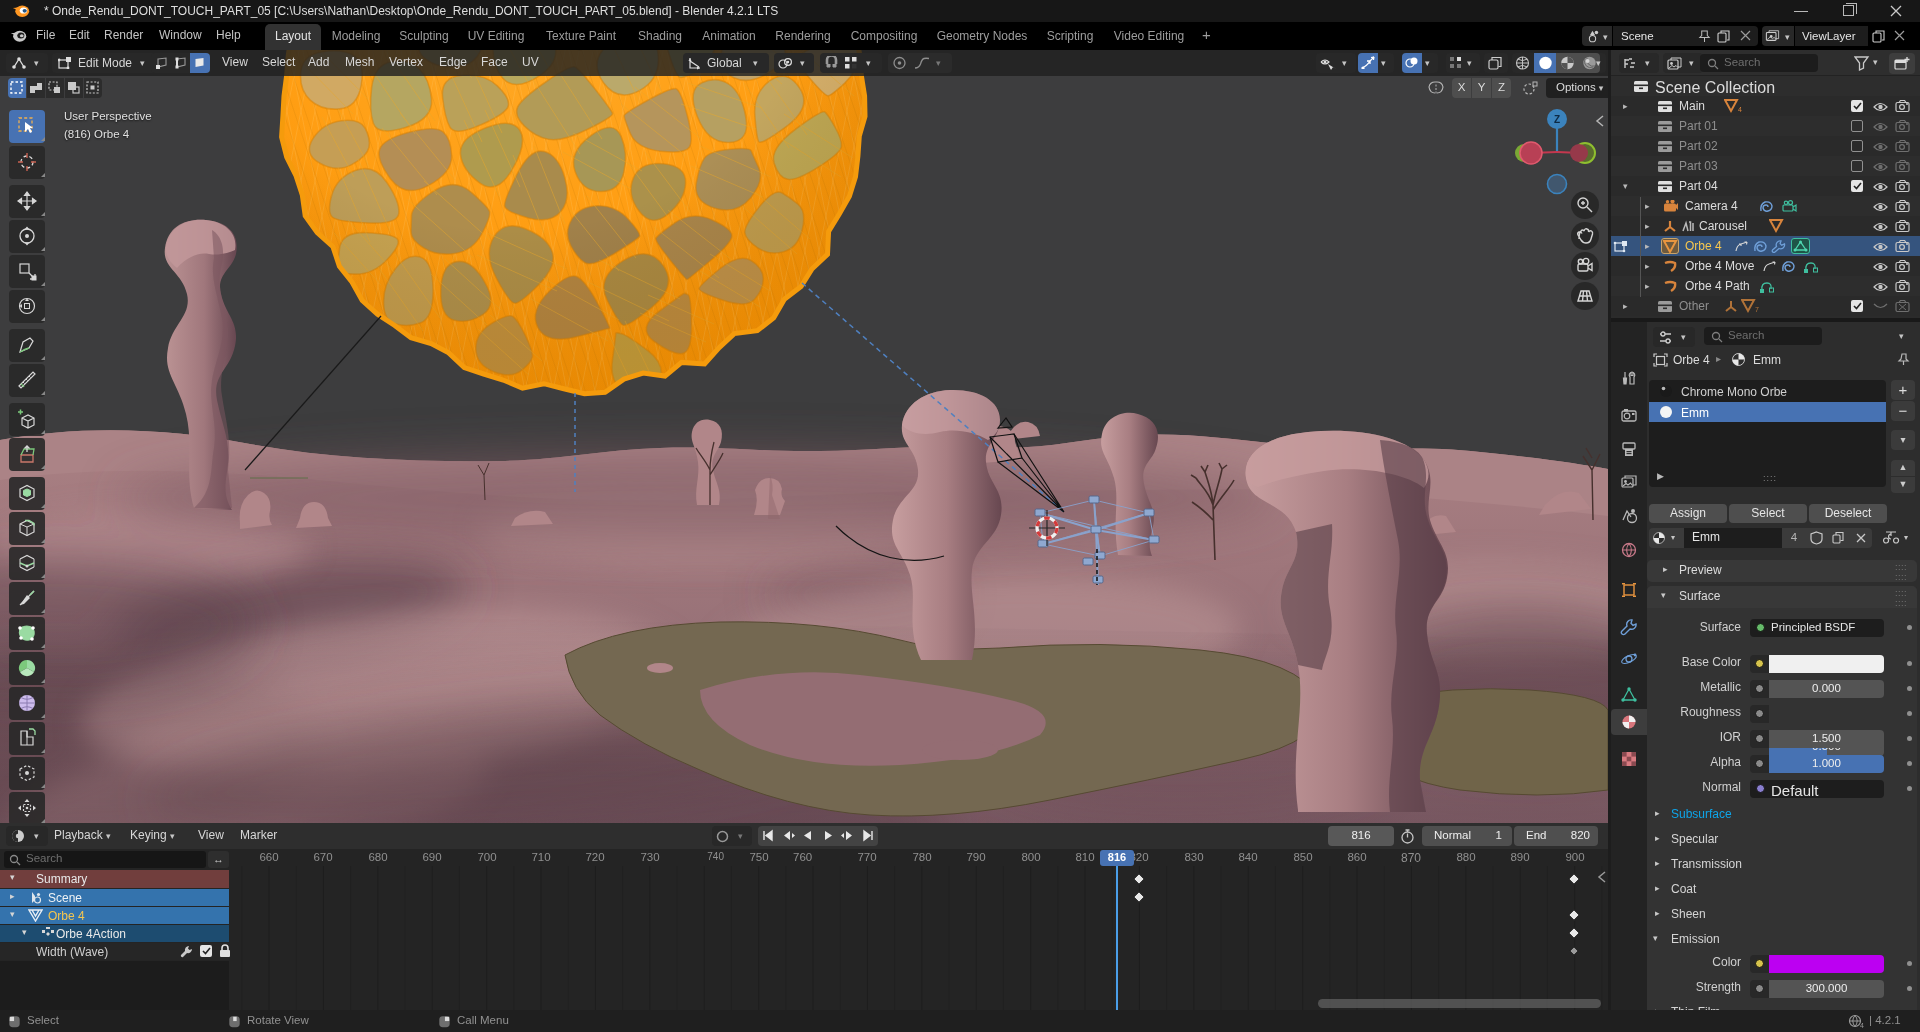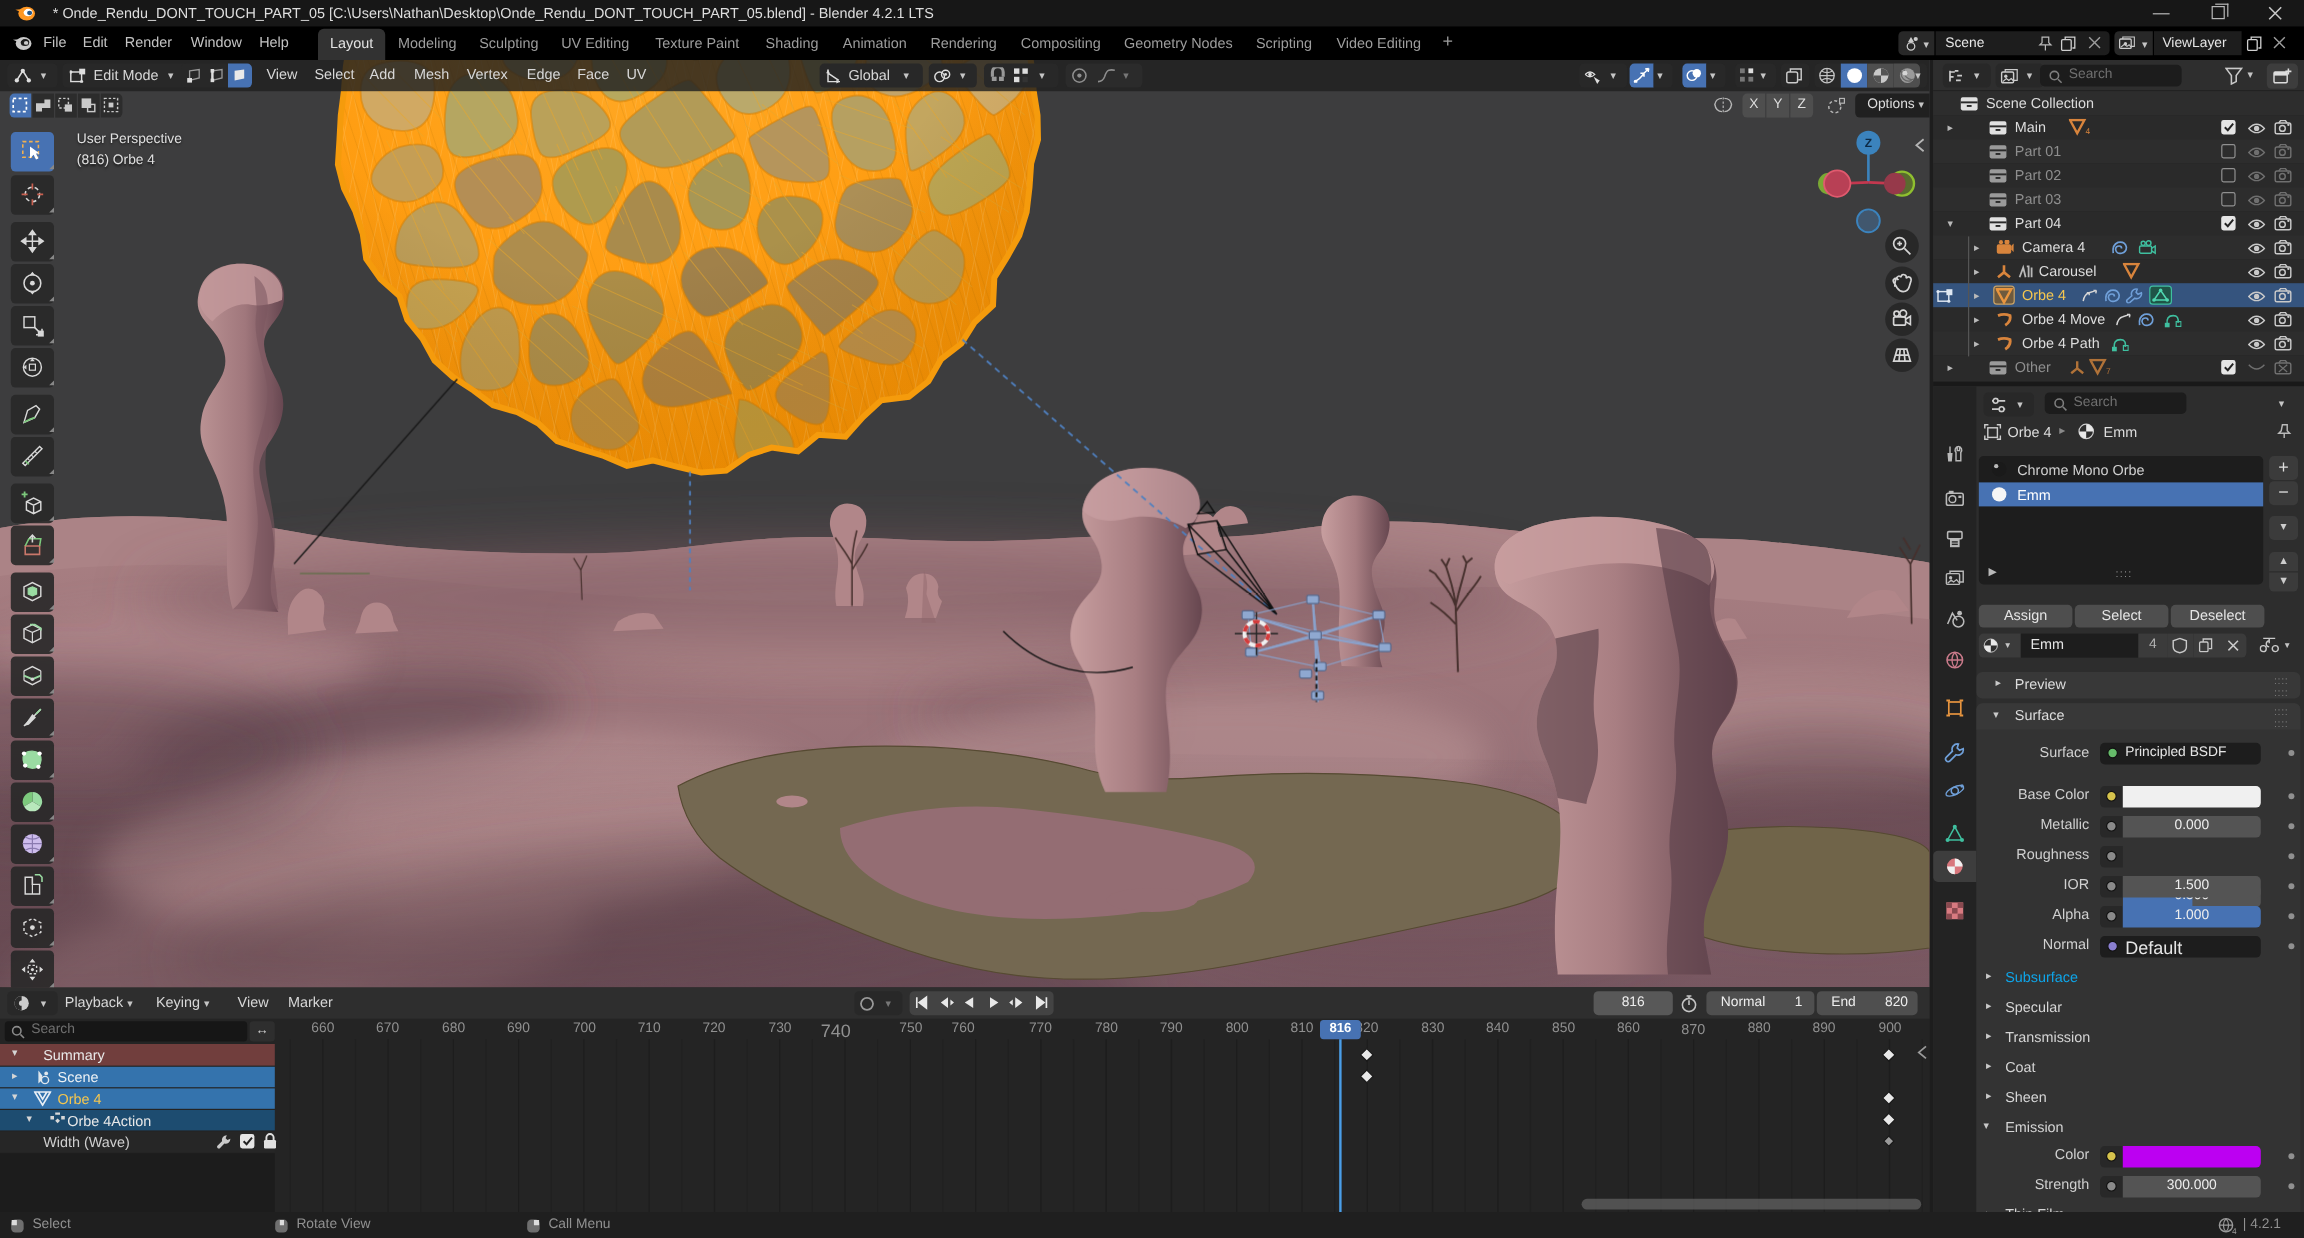--- a/index.html
+++ b/index.html
@@ -1123,21 +1123,21 @@
     </svg>
 <div class="abs" style="left:0;top:26px;width:1608px;height:17px;overflow:hidden">
       <div class="abs" style="left:249px;top:2px;width:40px;text-align:center;color:#909090;font-size:11.5px">660</div>
       <div class="abs" style="left:303px;top:2px;width:40px;text-align:center;color:#909090;font-size:11.5px">670</div>
       <div class="abs" style="left:358px;top:2px;width:40px;text-align:center;color:#909090;font-size:11.5px">680</div>
       <div class="abs" style="left:412px;top:2px;width:40px;text-align:center;color:#909090;font-size:11.5px">690</div>
       <div class="abs" style="left:467px;top:2px;width:40px;text-align:center;color:#909090;font-size:11.5px">700</div>
       <div class="abs" style="left:521px;top:2px;width:40px;text-align:center;color:#909090;font-size:11.5px">710</div>
       <div class="abs" style="left:575px;top:2px;width:40px;text-align:center;color:#909090;font-size:11.5px">720</div>
       <div class="abs" style="left:630px;top:2px;width:40px;text-align:center;color:#909090;font-size:11.5px">730</div>
-      <div class="abs" style="left:684px;top:2px;width:40px;text-align:left;color:#909090;font-size:15px">740</div>
+      <div class="abs" style="left:684px;top:2px;width:40px;text-align:right;color:#909090;font-size:10px">740</div>
       <div class="abs" style="left:739px;top:2px;width:40px;text-align:center;color:#909090;font-size:11.5px">750</div>
       <div class="abs" style="left:793px;top:2px;width:40px;text-align:left;color:#909090;font-size:11.5px">760</div>
       <div class="abs" style="left:847px;top:2px;width:40px;text-align:center;color:#909090;font-size:11.5px">770</div>
       <div class="abs" style="left:902px;top:2px;width:40px;text-align:center;color:#909090;font-size:11.5px">780</div>
       <div class="abs" style="left:956px;top:2px;width:40px;text-align:center;color:#909090;font-size:11.5px">790</div>
       <div class="abs" style="left:1011px;top:2px;width:40px;text-align:center;color:#909090;font-size:11.5px">800</div>
       <div class="abs" style="left:1065px;top:2px;width:40px;text-align:center;color:#909090;font-size:11.5px">810</div>
       <div class="abs" style="left:1119px;top:2px;width:40px;text-align:center;color:#909090;font-size:11.5px">820</div>
       <div class="abs" style="left:1174px;top:2px;width:40px;text-align:center;color:#909090;font-size:11.5px">830</div>
       <div class="abs" style="left:1228px;top:2px;width:40px;text-align:center;color:#909090;font-size:11.5px">840</div>
@@ -1252,21 +1252,21 @@
 <div class="abs" style="left:0;top:186px;width:309px;height:20px;background:#2d2d2d"></div>
 <div class="abs" style="left:0;top:206px;width:309px;height:20px;background:#2a2a2a"></div>
 <div class="abs" style="left:0;top:226px;width:309px;height:20px;background:#2d2d2d"></div>
 <div class="abs" style="left:0;top:246px;width:309px;height:20px;background:#2a2a2a"></div>
 <div class="abs" style="left:0;top:186px;width:309px;height:20px;background:#35547e"></div>
 <svg class="abs" style="left:22px;top:30px" width="16" height="13" viewBox="0 0 16 13">
       <rect x="1" y="1" width="14" height="11" rx="1.5" fill="#e0e0e0"></rect>
       <rect x="1" y="4.5" width="14" height="1.6" fill="#2b2b2b"></rect>
       <rect x="6" y="7.5" width="4" height="1.6" fill="#2b2b2b"></rect>
     </svg>
-<div class="row" style="left:44px;top:29px;color:#dcdcdc;font-size:12px">Scene Collection</div>
+<div class="row" style="left:44px;top:29px;color:#dcdcdc;font-size:16px">Scene Collection</div>
 <div class="abs" style="left:12px;top:51px;color:#b9b9b9;font-size:9px">▸</div>
 <svg class="abs" style="left:46px;top:50px" width="16" height="13" viewBox="0 0 16 13">
       <rect x="1" y="1" width="14" height="11" rx="1.5" fill="#e0e0e0"></rect>
       <rect x="1" y="4.5" width="14" height="1.6" fill="#2b2b2b"></rect>
       <rect x="6" y="7.5" width="4" height="1.6" fill="#2b2b2b"></rect>
     </svg>
 <div class="row" style="left:68px;top:49px;color:#dcdcdc;font-size:12px">Main</div>
 <svg class="abs" style="left:113px;top:49px" width="20" height="15" viewBox="0 0 20 15">
       <path d="M1,1 L13,1 L7,12 Z" fill="none" stroke="#d8843c" stroke-width="2"></path>
       <text x="14" y="13" font-size="7" fill="#d8843c" font-family="Liberation Sans">4</text>

